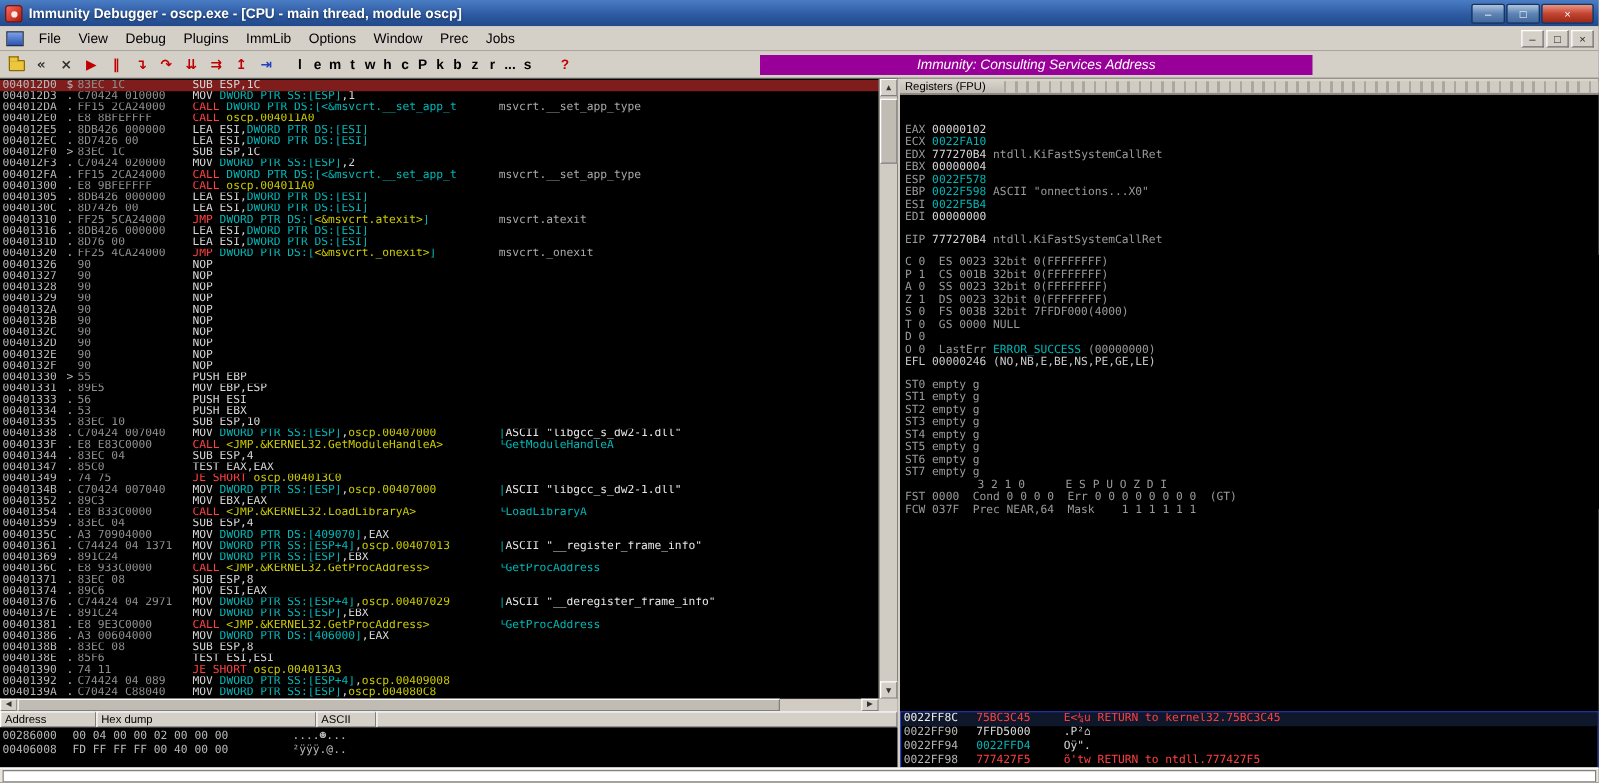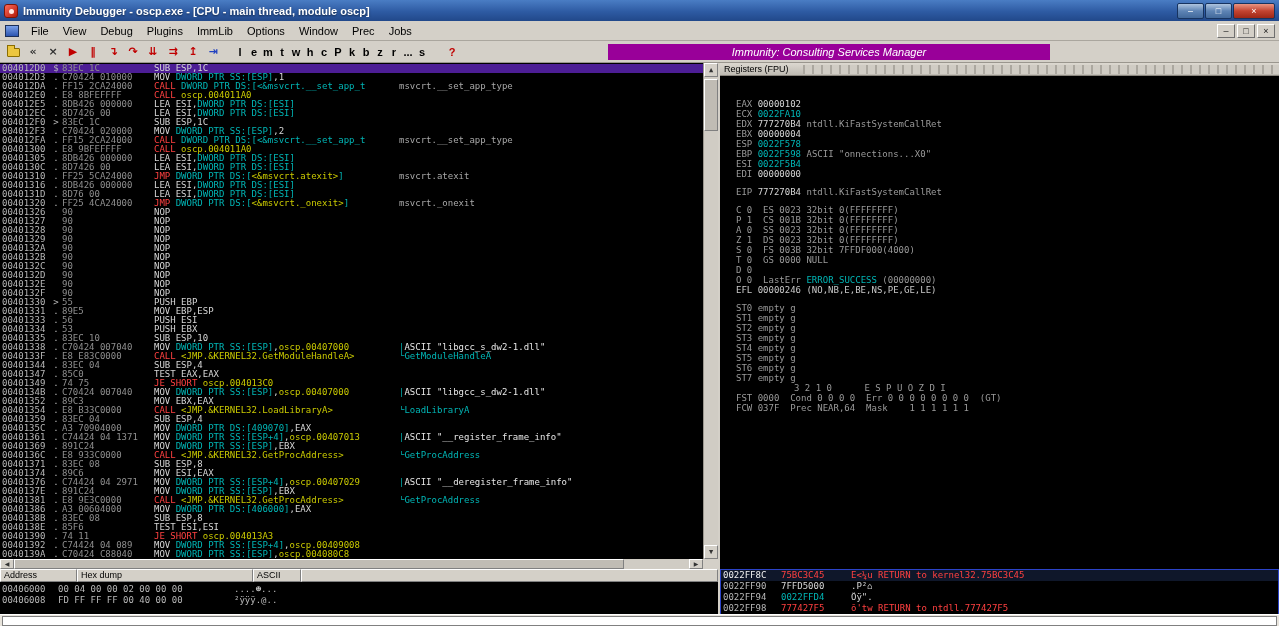--- a/index.html
+++ b/index.html
@@ -32,21 +32,21 @@
 .banner{position:absolute;left:608px;top:3px;width:442px;height:16px;background:#990099;color:#fff;font-style:italic;font-size:11px;display:flex;align-items:center;justify-content:center;white-space:nowrap}
 
 .main{position:absolute;top:63px;left:0;width:1279px;height:551px;background:#000;display:flex}
 .left-col{width:718px;display:flex;flex-direction:column}
 .right-col{width:561px;display:flex;flex-direction:column;border-left:2px solid #d4d0c8}
 .code{font-family:"DejaVu Sans Mono","DejaVu Sans",monospace;font-size:9px;white-space:pre}
 
 .disasm{height:496px;background:#000;display:flex;overflow:hidden}
 .dis-rows{width:703px;overflow:hidden;padding-top:1px}
 .dis-row{display:flex;height:9px;line-height:9px}
-.dis-row.sel{background:#4c1d95}
+.dis-row.sel{background:#7f1d1d}
 .col-addr{width:50px;color:#b8b8b8;padding-left:2px;overflow:hidden}
 .col-mark{width:12px;color:#b8b8b8;text-align:center;overflow:hidden}
 .col-hex{width:92px;color:#8f8f8f;overflow:hidden}
 .col-instr{width:245px;overflow:hidden}
 .col-cmt{flex:1;overflow:hidden}
 .c-w{color:#d6d6d6}.c-r{color:#ff4040}.c-c{color:#00b6b6}.c-y{color:#caca00}.c-w2{color:#c8c8c8}
 .cmt-lib{color:#a8a8a8}.cmt-ascii{color:#e6e6e6}.cmt-api{color:#00b6b6}.cmt-br{color:#00b6b6}
 
 .v-scroll{width:15px;background:#d0ccc4;display:flex;flex-direction:column;border-left:1px solid #9a968e}
 .sb-btn{height:14px;width:100%;background:#d4d0c8;border:1px solid;border-color:#fff #808080 #808080 #fff;font-size:7px;color:#333;text-align:center;line-height:12px;flex:0 0 auto}
@@ -62,21 +62,21 @@
 .dh{border:1px solid;border-color:#fff #808080 #808080 #fff;font-size:9px;line-height:11px;padding:0 3px;color:#000;overflow:hidden}
 .dh0{width:77px}.dh1{width:176px}.dh2{width:48px}.dh-fill{flex:1}
 .dump{flex:1;background:#000;padding-top:2px}
 .dump-row{display:flex;height:11px;line-height:11px}
 .d-addr{width:58px;color:#b8b8b8;padding-left:2px}
 .d-hex{width:176px;color:#b8b8b8}
 .d-ascii{color:#b8b8b8}
 
 .reg-header{height:13px;background:linear-gradient(#dcd8d0,#beba b2);background:linear-gradient(#dcd8d0,#bebab2);display:flex;align-items:center;padding-left:4px;font-size:9px;color:#000;border-bottom:1px solid #8a867e}
 .reg-stripes{margin-left:14px;flex:1;height:9px;background:repeating-linear-gradient(90deg,#aba79f 0 2px,#d0ccc4 2px 9px)}
-.registers{height:493px;background:#000;padding:3px 0 0 16px;overflow:hidden}
+.registers{height:493px;background:#000;padding:3px 0 0 4px;overflow:hidden}
 .reg-line{height:10px;line-height:10px}
 .reg-name{color:#9a9a9a}
 .reg-extra{color:#9a9a9a}
 .gap{height:8px}
 .fpu-bits{padding-left:58px}
 
 .stack{height:45px;background:#000;border:1px solid #2b43c8;border-bottom:none;overflow:hidden}
 .stack-row{display:flex;height:11px;line-height:11px}
 .stack-row.ssel{background:#0f172a}
 .stack-row.ssel .s-addr{color:#f0f0f0}
@@ -167,21 +167,21 @@
         <div class="letter-btn">c</div>
         <div class="letter-btn">P</div>
         <div class="letter-btn">k</div>
         <div class="letter-btn">b</div>
         <div class="letter-btn">z</div>
         <div class="letter-btn">r</div>
         <div class="letter-btn">...</div>
         <div class="letter-btn">s</div>
       </div>
     <div class="letter-btn help-btn">?</div>
-    <div class="banner">Immunity: Consulting Services Manager</div>
+    <div class="banner">Immunity: Consulting Services Address</div>
   </div>
 
   <div class="main">
 
     <div class="left-col">
       <div class="disasm code">
         <div class="dis-rows"><div class="dis-row sel"><span class="col-addr">004012D0</span><span class="col-mark">$</span><span class="col-hex">83EC 1C</span><span class="col-instr"><span class="c-w">SUB ESP,1C</span></span><span class="col-cmt"></span></div><div class="dis-row"><span class="col-addr">004012D3</span><span class="col-mark">.</span><span class="col-hex">C70424 010000</span><span class="col-instr"><span class="c-w">MOV </span><span class="c-c">DWORD PTR SS:[ESP]</span><span class="c-w">,1</span></span><span class="col-cmt"></span></div><div class="dis-row"><span class="col-addr">004012DA</span><span class="col-mark">.</span><span class="col-hex">FF15 2CA24000</span><span class="col-instr"><span class="c-r">CALL </span><span class="c-c">DWORD PTR DS:[&lt;&amp;msvcrt.__set_app_t</span></span><span class="col-cmt"><span class="cmt-lib">msvcrt.__set_app_type</span></span></div><div class="dis-row"><span class="col-addr">004012E0</span><span class="col-mark">.</span><span class="col-hex">E8 8BFEFFFF</span><span class="col-instr"><span class="c-r">CALL </span><span class="c-y">oscp.004011A0</span></span><span class="col-cmt"></span></div><div class="dis-row"><span class="col-addr">004012E5</span><span class="col-mark">.</span><span class="col-hex">8DB426 000000</span><span class="col-instr"><span class="c-w">LEA ESI,</span><span class="c-c">DWORD PTR DS:[ESI]</span></span><span class="col-cmt"></span></div><div class="dis-row"><span class="col-addr">004012EC</span><span class="col-mark">.</span><span class="col-hex">8D7426 00</span><span class="col-instr"><span class="c-w">LEA ESI,</span><span class="c-c">DWORD PTR DS:[ESI]</span></span><span class="col-cmt"></span></div><div class="dis-row"><span class="col-addr">004012F0</span><span class="col-mark">&gt;</span><span class="col-hex">83EC 1C</span><span class="col-instr"><span class="c-w">SUB ESP,1C</span></span><span class="col-cmt"></span></div><div class="dis-row"><span class="col-addr">004012F3</span><span class="col-mark">.</span><span class="col-hex">C70424 020000</span><span class="col-instr"><span class="c-w">MOV </span><span class="c-c">DWORD PTR SS:[ESP]</span><span class="c-w">,2</span></span><span class="col-cmt"></span></div><div class="dis-row"><span class="col-addr">004012FA</span><span class="col-mark">.</span><span class="col-hex">FF15 2CA24000</span><span class="col-instr"><span class="c-r">CALL </span><span class="c-c">DWORD PTR DS:[&lt;&amp;msvcrt.__set_app_t</span></span><span class="col-cmt"><span class="cmt-lib">msvcrt.__set_app_type</span></span></div><div class="dis-row"><span class="col-addr">00401300</span><span class="col-mark">.</span><span class="col-hex">E8 9BFEFFFF</span><span class="col-instr"><span class="c-r">CALL </span><span class="c-y">oscp.004011A0</span></span><span class="col-cmt"></span></div><div class="dis-row"><span class="col-addr">00401305</span><span class="col-mark">.</span><span class="col-hex">8DB426 000000</span><span class="col-instr"><span class="c-w">LEA ESI,</span><span class="c-c">DWORD PTR DS:[ESI]</span></span><span class="col-cmt"></span></div><div class="dis-row"><span class="col-addr">0040130C</span><span class="col-mark">.</span><span class="col-hex">8D7426 00</span><span class="col-instr"><span class="c-w">LEA ESI,</span><span class="c-c">DWORD PTR DS:[ESI]</span></span><span class="col-cmt"></span></div><div class="dis-row"><span class="col-addr">00401310</span><span class="col-mark">.</span><span class="col-hex">FF25 5CA24000</span><span class="col-instr"><span class="c-r">JMP </span><span class="c-c">DWORD PTR DS:[</span><span class="c-y">&lt;&amp;msvcrt.atexit&gt;</span><span class="c-c">]</span></span><span class="col-cmt"><span class="cmt-lib">msvcrt.atexit</span></span></div><div class="dis-row"><span class="col-addr">00401316</span><span class="col-mark">.</span><span class="col-hex">8DB426 000000</span><span class="col-instr"><span class="c-w">LEA ESI,</span><span class="c-c">DWORD PTR DS:[ESI]</span></span><span class="col-cmt"></span></div><div class="dis-row"><span class="col-addr">0040131D</span><span class="col-mark">.</span><span class="col-hex">8D76 00</span><span class="col-instr"><span class="c-w">LEA ESI,</span><span class="c-c">DWORD PTR DS:[ESI]</span></span><span class="col-cmt"></span></div><div class="dis-row"><span class="col-addr">00401320</span><span class="col-mark">.</span><span class="col-hex">FF25 4CA24000</span><span class="col-instr"><span class="c-r">JMP </span><span class="c-c">DWORD PTR DS:[</span><span class="c-y">&lt;&amp;msvcrt._onexit&gt;</span><span class="c-c">]</span></span><span class="col-cmt"><span class="cmt-lib">msvcrt._onexit</span></span></div><div class="dis-row"><span class="col-addr">00401326</span><span class="col-mark"></span><span class="col-hex">90</span><span class="col-instr"><span class="c-w">NOP</span></span><span class="col-cmt"></span></div><div class="dis-row"><span class="col-addr">00401327</span><span class="col-mark"></span><span class="col-hex">90</span><span class="col-instr"><span class="c-w">NOP</span></span><span class="col-cmt"></span></div><div class="dis-row"><span class="col-addr">00401328</span><span class="col-mark"></span><span class="col-hex">90</span><span class="col-instr"><span class="c-w">NOP</span></span><span class="col-cmt"></span></div><div class="dis-row"><span class="col-addr">00401329</span><span class="col-mark"></span><span class="col-hex">90</span><span class="col-instr"><span class="c-w">NOP</span></span><span class="col-cmt"></span></div><div class="dis-row"><span class="col-addr">0040132A</span><span class="col-mark"></span><span class="col-hex">90</span><span class="col-instr"><span class="c-w">NOP</span></span><span class="col-cmt"></span></div><div class="dis-row"><span class="col-addr">0040132B</span><span class="col-mark"></span><span class="col-hex">90</span><span class="col-instr"><span class="c-w">NOP</span></span><span class="col-cmt"></span></div><div class="dis-row"><span class="col-addr">0040132C</span><span class="col-mark"></span><span class="col-hex">90</span><span class="col-instr"><span class="c-w">NOP</span></span><span class="col-cmt"></span></div><div class="dis-row"><span class="col-addr">0040132D</span><span class="col-mark"></span><span class="col-hex">90</span><span class="col-instr"><span class="c-w">NOP</span></span><span class="col-cmt"></span></div><div class="dis-row"><span class="col-addr">0040132E</span><span class="col-mark"></span><span class="col-hex">90</span><span class="col-instr"><span class="c-w">NOP</span></span><span class="col-cmt"></span></div><div class="dis-row"><span class="col-addr">0040132F</span><span class="col-mark"></span><span class="col-hex">90</span><span class="col-instr"><span class="c-w">NOP</span></span><span class="col-cmt"></span></div><div class="dis-row"><span class="col-addr">00401330</span><span class="col-mark">&gt;</span><span class="col-hex">55</span><span class="col-instr"><span class="c-w">PUSH EBP</span></span><span class="col-cmt"></span></div><div class="dis-row"><span class="col-addr">00401331</span><span class="col-mark">.</span><span class="col-hex">89E5</span><span class="col-instr"><span class="c-w">MOV EBP,ESP</span></span><span class="col-cmt"></span></div><div class="dis-row"><span class="col-addr">00401333</span><span class="col-mark">.</span><span class="col-hex">56</span><span class="col-instr"><span class="c-w">PUSH ESI</span></span><span class="col-cmt"></span></div><div class="dis-row"><span class="col-addr">00401334</span><span class="col-mark">.</span><span class="col-hex">53</span><span class="col-instr"><span class="c-w">PUSH EBX</span></span><span class="col-cmt"></span></div><div class="dis-row"><span class="col-addr">00401335</span><span class="col-mark">.</span><span class="col-hex">83EC 10</span><span class="col-instr"><span class="c-w">SUB ESP,10</span></span><span class="col-cmt"></span></div><div class="dis-row"><span class="col-addr">00401338</span><span class="col-mark">.</span><span class="col-hex">C70424 007040</span><span class="col-instr"><span class="c-w">MOV </span><span class="c-c">DWORD PTR SS:[ESP]</span><span class="c-w">,</span><span class="c-y">oscp.00407000</span></span><span class="col-cmt"><span class="cmt-br">│</span><span class="cmt-ascii">ASCII "libgcc_s_dw2-1.dll"</span></span></div><div class="dis-row"><span class="col-addr">0040133F</span><span class="col-mark">.</span><span class="col-hex">E8 E83C0000</span><span class="col-instr"><span class="c-r">CALL </span><span class="c-y">&lt;JMP.&amp;KERNEL32.GetModuleHandleA&gt;</span></span><span class="col-cmt"><span class="cmt-br">└</span><span class="cmt-api">GetModuleHandleA</span></span></div><div class="dis-row"><span class="col-addr">00401344</span><span class="col-mark">.</span><span class="col-hex">83EC 04</span><span class="col-instr"><span class="c-w">SUB ESP,4</span></span><span class="col-cmt"></span></div><div class="dis-row"><span class="col-addr">00401347</span><span class="col-mark">.</span><span class="col-hex">85C0</span><span class="col-instr"><span class="c-w">TEST EAX,EAX</span></span><span class="col-cmt"></span></div><div class="dis-row"><span class="col-addr">00401349</span><span class="col-mark">.</span><span class="col-hex">74 75</span><span class="col-instr"><span class="c-r">JE SHORT </span><span class="c-y">oscp.004013C0</span></span><span class="col-cmt"></span></div><div class="dis-row"><span class="col-addr">0040134B</span><span class="col-mark">.</span><span class="col-hex">C70424 007040</span><span class="col-instr"><span class="c-w">MOV </span><span class="c-c">DWORD PTR SS:[ESP]</span><span class="c-w">,</span><span class="c-y">oscp.00407000</span></span><span class="col-cmt"><span class="cmt-br">│</span><span class="cmt-ascii">ASCII "libgcc_s_dw2-1.dll"</span></span></div><div class="dis-row"><span class="col-addr">00401352</span><span class="col-mark">.</span><span class="col-hex">89C3</span><span class="col-instr"><span class="c-w">MOV EBX,EAX</span></span><span class="col-cmt"></span></div><div class="dis-row"><span class="col-addr">00401354</span><span class="col-mark">.</span><span class="col-hex">E8 B33C0000</span><span class="col-instr"><span class="c-r">CALL </span><span class="c-y">&lt;JMP.&amp;KERNEL32.LoadLibraryA&gt;</span></span><span class="col-cmt"><span class="cmt-br">└</span><span class="cmt-api">LoadLibraryA</span></span></div><div class="dis-row"><span class="col-addr">00401359</span><span class="col-mark">.</span><span class="col-hex">83EC 04</span><span class="col-instr"><span class="c-w">SUB ESP,4</span></span><span class="col-cmt"></span></div><div class="dis-row"><span class="col-addr">0040135C</span><span class="col-mark">.</span><span class="col-hex">A3 70904000</span><span class="col-instr"><span class="c-w">MOV </span><span class="c-c">DWORD PTR DS:[409070]</span><span class="c-w">,EAX</span></span><span class="col-cmt"></span></div><div class="dis-row"><span class="col-addr">00401361</span><span class="col-mark">.</span><span class="col-hex">C74424 04 1371</span><span class="col-instr"><span class="c-w">MOV </span><span class="c-c">DWORD PTR SS:[ESP+4]</span><span class="c-w">,</span><span class="c-y">oscp.00407013</span></span><span class="col-cmt"><span class="cmt-br">│</span><span class="cmt-ascii">ASCII "__register_frame_info"</span></span></div><div class="dis-row"><span class="col-addr">00401369</span><span class="col-mark">.</span><span class="col-hex">891C24</span><span class="col-instr"><span class="c-w">MOV </span><span class="c-c">DWORD PTR SS:[ESP]</span><span class="c-w">,EBX</span></span><span class="col-cmt"></span></div><div class="dis-row"><span class="col-addr">0040136C</span><span class="col-mark">.</span><span class="col-hex">E8 933C0000</span><span class="col-instr"><span class="c-r">CALL </span><span class="c-y">&lt;JMP.&amp;KERNEL32.GetProcAddress&gt;</span></span><span class="col-cmt"><span class="cmt-br">└</span><span class="cmt-api">GetProcAddress</span></span></div><div class="dis-row"><span class="col-addr">00401371</span><span class="col-mark">.</span><span class="col-hex">83EC 08</span><span class="col-instr"><span class="c-w">SUB ESP,8</span></span><span class="col-cmt"></span></div><div class="dis-row"><span class="col-addr">00401374</span><span class="col-mark">.</span><span class="col-hex">89C6</span><span class="col-instr"><span class="c-w">MOV ESI,EAX</span></span><span class="col-cmt"></span></div><div class="dis-row"><span class="col-addr">00401376</span><span class="col-mark">.</span><span class="col-hex">C74424 04 2971</span><span class="col-instr"><span class="c-w">MOV </span><span class="c-c">DWORD PTR SS:[ESP+4]</span><span class="c-w">,</span><span class="c-y">oscp.00407029</span></span><span class="col-cmt"><span class="cmt-br">│</span><span class="cmt-ascii">ASCII "__deregister_frame_info"</span></span></div><div class="dis-row"><span class="col-addr">0040137E</span><span class="col-mark">.</span><span class="col-hex">891C24</span><span class="col-instr"><span class="c-w">MOV </span><span class="c-c">DWORD PTR SS:[ESP]</span><span class="c-w">,EBX</span></span><span class="col-cmt"></span></div><div class="dis-row"><span class="col-addr">00401381</span><span class="col-mark">.</span><span class="col-hex">E8 9E3C0000</span><span class="col-instr"><span class="c-r">CALL </span><span class="c-y">&lt;JMP.&amp;KERNEL32.GetProcAddress&gt;</span></span><span class="col-cmt"><span class="cmt-br">└</span><span class="cmt-api">GetProcAddress</span></span></div><div class="dis-row"><span class="col-addr">00401386</span><span class="col-mark">.</span><span class="col-hex">A3 00604000</span><span class="col-instr"><span class="c-w">MOV </span><span class="c-c">DWORD PTR DS:[406000]</span><span class="c-w">,EAX</span></span><span class="col-cmt"></span></div><div class="dis-row"><span class="col-addr">0040138B</span><span class="col-mark">.</span><span class="col-hex">83EC 08</span><span class="col-instr"><span class="c-w">SUB ESP,8</span></span><span class="col-cmt"></span></div><div class="dis-row"><span class="col-addr">0040138E</span><span class="col-mark">.</span><span class="col-hex">85F6</span><span class="col-instr"><span class="c-w">TEST ESI,ESI</span></span><span class="col-cmt"></span></div><div class="dis-row"><span class="col-addr">00401390</span><span class="col-mark">.</span><span class="col-hex">74 11</span><span class="col-instr"><span class="c-r">JE SHORT </span><span class="c-y">oscp.004013A3</span></span><span class="col-cmt"></span></div><div class="dis-row"><span class="col-addr">00401392</span><span class="col-mark">.</span><span class="col-hex">C74424 04 089</span><span class="col-instr"><span class="c-w">MOV </span><span class="c-c">DWORD PTR SS:[ESP+4]</span><span class="c-w">,</span><span class="c-y">oscp.00409008</span></span><span class="col-cmt"></span></div><div class="dis-row"><span class="col-addr">0040139A</span><span class="col-mark">.</span><span class="col-hex">C70424 C88040</span><span class="col-instr"><span class="c-w">MOV </span><span class="c-c">DWORD PTR SS:[ESP]</span><span class="c-w">,</span><span class="c-y">oscp.004080C8</span></span><span class="col-cmt"></span></div></div>
         <div class="v-scroll">
           <div class="sb-btn">▲</div>
           <div class="sb-thumb"></div>
@@ -195,21 +195,21 @@
         <div class="sb-fill-h"></div>
         <div class="sb-btn-h">▶</div>
         <div class="sb-corner"></div>
       </div>
       <div class="dump-header">
           <div class="dh dh0">Address</div>
           <div class="dh dh1">Hex dump</div>
           <div class="dh dh2">ASCII</div>
           <div class="dh dh-fill"></div>
         </div>
-      <div class="dump code"><div class="dump-row"><span class="d-addr">00406000</span><span class="d-hex">00 04 00 00 02 00 00 00</span><span class="d-ascii">....☻...</span></div><div class="dump-row"><span class="d-addr">00406008</span><span class="d-hex">FD FF FF FF 00 40 00 00</span><span class="d-ascii">²ÿÿÿ.@..</span></div></div>
+      <div class="dump code"><div class="dump-row"><span class="d-addr">00286000</span><span class="d-hex">00 04 00 00 02 00 00 00</span><span class="d-ascii">....☻...</span></div><div class="dump-row"><span class="d-addr">00406008</span><span class="d-hex">FD FF FF FF 00 40 00 00</span><span class="d-ascii">²ÿÿÿ.@..</span></div></div>
     </div>
 
     <div class="right-col">
       <div class="reg-header">
         <span>Registers (FPU)</span>
         <div class="reg-stripes"></div>
       </div>
       <div class="registers code">
         <div><div class="reg-line"><span class="reg-name">EAX </span><span class="c-w">00000102</span></div><div class="reg-line"><span class="reg-name">ECX </span><span class="c-c">0022FA10</span></div><div class="reg-line"><span class="reg-name">EDX </span><span class="c-w">777270B4</span><span class="reg-extra"> ntdll.KiFastSystemCallRet</span></div><div class="reg-line"><span class="reg-name">EBX </span><span class="c-w">00000004</span></div><div class="reg-line"><span class="reg-name">ESP </span><span class="c-c">0022F578</span></div><div class="reg-line"><span class="reg-name">EBP </span><span class="c-c">0022F598</span><span class="reg-extra"> ASCII "onnections...X0"</span></div><div class="reg-line"><span class="reg-name">ESI </span><span class="c-c">0022F5B4</span></div><div class="reg-line"><span class="reg-name">EDI </span><span class="c-w">00000000</span></div><div class="gap"></div><div class="reg-line"><span class="reg-name">EIP </span><span class="c-w">777270B4</span><span class="reg-extra"> ntdll.KiFastSystemCallRet</span></div><div class="gap"></div><div class="reg-line"><span class="reg-extra">C 0  </span><span class="reg-extra">ES 0023 32bit 0(FFFFFFFF)</span></div><div class="reg-line"><span class="reg-extra">P 1  </span><span class="reg-extra">CS 001B 32bit 0(FFFFFFFF)</span></div><div class="reg-line"><span class="reg-extra">A 0  </span><span class="reg-extra">SS 0023 32bit 0(FFFFFFFF)</span></div><div class="reg-line"><span class="reg-extra">Z 1  </span><span class="reg-extra">DS 0023 32bit 0(FFFFFFFF)</span></div><div class="reg-line"><span class="reg-extra">S 0  </span><span class="reg-extra">FS 003B 32bit 7FFDF000(4000)</span></div><div class="reg-line"><span class="reg-extra">T 0  </span><span class="reg-extra">GS 0000 NULL</span></div><div class="reg-line"><span class="reg-extra">D 0  </span></div><div class="reg-line"><span class="reg-extra">O 0  </span><span class="reg-extra">LastErr </span><span class="c-c">ERROR_SUCCESS</span><span class="reg-extra"> (00000000)</span></div><div class="reg-line c-w2">EFL 00000246 (NO,NB,E,BE,NS,PE,GE,LE)</div><div class="gap"></div><div class="reg-line reg-extra">ST0 empty g</div><div class="reg-line reg-extra">ST1 empty g</div><div class="reg-line reg-extra">ST2 empty g</div><div class="reg-line reg-extra">ST3 empty g</div><div class="reg-line reg-extra">ST4 empty g</div><div class="reg-line reg-extra">ST5 empty g</div><div class="reg-line reg-extra">ST6 empty g</div><div class="reg-line reg-extra">ST7 empty g</div><div class="reg-line reg-extra fpu-bits">3 2 1 0      E S P U O Z D I</div><div class="reg-line reg-extra">FST 0000  Cond 0 0 0 0  Err 0 0 0 0 0 0 0 0  (GT)</div><div class="reg-line reg-extra">FCW 037F  Prec NEAR,64  Mask    1 1 1 1 1 1</div></div>
       </div>

